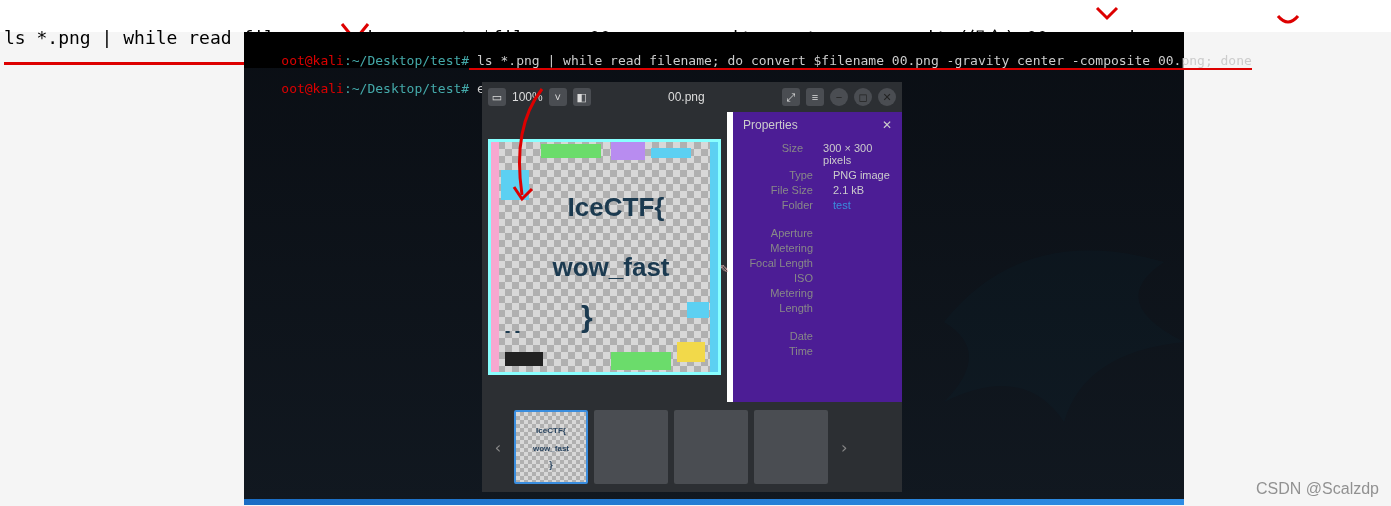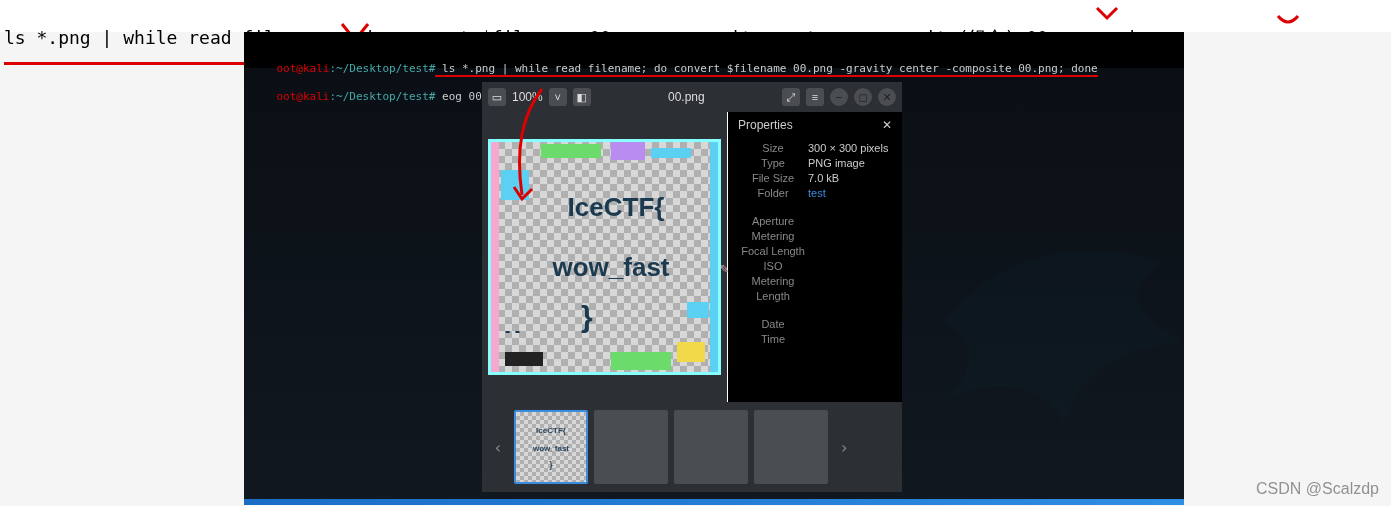--- a/index.html
+++ b/index.html
@@ -2,40 +2,40 @@
 <html><head>
 <meta charset="utf-8">
 <style>
 html,body{margin:0;padding:0;width:1391px;height:506px;background:#f5f5f5;font-family:monospace;overflow:hidden;position:relative}
 .top-cmd{position:absolute;top:0;left:0;width:1391px;height:32px;background:#fff;font-size:18px;line-height:24px;padding:2px 4px;box-sizing:border-box;white-space:pre}
 .top-cmd .seg{display:inline-block;border-bottom:3px solid #d00;padding-bottom:12px}
 .top-cmd .gap{display:inline-block}
 .red-arrow1{position:absolute;top:20px;left:340px;width:30px;height:30px;pointer-events:none}
 .red-arrow1 svg{width:100%;height:100%}
 .desktop{position:absolute;top:32px;left:244px;width:940px;height:473px;background:linear-gradient(180deg,#0a0e14 0%,#111820 100%)}
-.term{position:absolute;top:0;left:0;width:940px;height:36px;background:#000;padding:16px 6px;box-sizing:border-box;font-size:11px;line-height:14px;color:#ccc;white-space:pre}
+.term{position:absolute;top:0;left:0;width:940px;height:36px;background:#000;padding:8px 6px;box-sizing:border-box;font-size:13px;line-height:14px;color:#ccc;white-space:pre}
 .term .u{color:#d00}
 .term .p{color:#4aa}
 .term .underline{border-bottom:2px solid #d00}
 .eog{position:absolute;top:50px;left:238px;width:420px;height:410px}
 .eog-top{height:30px;background:#2c2f33;display:flex;align-items:center;gap:6px;padding:0 6px;color:#ddd;font-family:sans-serif;font-size:12px}
 .sq-btn{width:18px;height:18px;background:#4a4d52;border-radius:3px;display:flex;align-items:center;justify-content:center;cursor:pointer;color:#ddd;font-size:11px}
 .zoom{color:#ddd}
 .eog-title{flex:1;text-align:center}
 .circ-btn{width:18px;height:18px;border-radius:50%;background:#4a4d52;display:flex;align-items:center;justify-content:center;color:#222;font-size:11px;cursor:pointer}
 .eog-body{display:flex;height:290px;background:#2c2f33}
 .canvas-area{width:245px;padding:6px;box-sizing:border-box;display:flex;align-items:center;justify-content:center}
 .canvas{width:230px;height:230px;border:3px solid #8ff;position:relative;background-image:linear-gradient(45deg,#b0b0b0 25%,transparent 25%),linear-gradient(-45deg,#b0b0b0 25%,transparent 25%),linear-gradient(45deg,transparent 75%,#b0b0b0 75%),linear-gradient(-45deg,transparent 75%,#b0b0b0 75%);background-size:14px 14px;background-position:0 0,0 7px,7px -7px,-7px 0;background-color:#d8d8d8}
 .blk{position:absolute}
 .txt{font-family:sans-serif;font-weight:600}
-.props{flex:1;background:#000000;border-left:1px solid #ffffff;padding:6px 10px;font-family:sans-serif;font-size:11px;color:#aaa}
+.props{flex:1;background:#4c1d95;border-left:6px solid #ffffff;padding:6px 10px;font-family:sans-serif;font-size:11px;color:#aaa}
 .props-head{display:flex;justify-content:space-between;align-items:center;color:#ccc;font-size:12px;margin-bottom:10px}
 .props-head .x{cursor:pointer}
 .prop-row{display:flex;margin:3px 0;font-size:11px}
-.prop-row .lbl{width:70px;text-align:center;color:#888;margin-right:0}
+.prop-row .lbl{width:70px;text-align:right;color:#888;margin-right:20px}
 .prop-row .val{color:#ccc}
 .prop-row .link{color:#3a8dde;cursor:pointer}
 .thumbs{height:90px;background:#2c2f33;display:flex;align-items:center;gap:6px;padding:6px;box-sizing:border-box}
 .nav{width:20px;height:60px;display:flex;align-items:center;justify-content:center;color:#888;cursor:pointer;font-size:16px}
 .thumb{width:74px;height:74px;background:#4a4d52;border-radius:2px;cursor:pointer}
 .thumb.active{border:2px solid #3a8dde;box-sizing:border-box}
 .thumb.active .mini{width:100%;height:100%;background-image:linear-gradient(45deg,#b0b0b0 25%,transparent 25%),linear-gradient(-45deg,#b0b0b0 25%,transparent 25%),linear-gradient(45deg,transparent 75%,#b0b0b0 75%),linear-gradient(-45deg,transparent 75%,#b0b0b0 75%);background-size:8px 8px;background-position:0 0,0 4px,4px -4px,-4px 0;background-color:#d8d8d8;position:relative}
 .mini .mtxt{position:absolute;top:14px;width:100%;text-align:center;font-size:8px;color:#2a4560;font-family:sans-serif;font-weight:700}
 .mini .mtxt2{position:absolute;top:32px;width:100%;text-align:center;font-size:8px;color:#2a4560;font-family:sans-serif;font-weight:700}
 .mini .mtxt3{position:absolute;top:48px;width:100%;text-align:center;font-size:9px;color:#2a4560;font-family:sans-serif;font-weight:700}
@@ -120,21 +120,21 @@
         <div class="prop-row">
             <span class="lbl">Size</span>
             <span class="val">300 × 300 pixels</span>
           </div>
         <div class="prop-row">
             <span class="lbl">Type</span>
             <span class="val">PNG image</span>
           </div>
         <div class="prop-row">
             <span class="lbl">File Size</span>
-            <span class="val">7.0 kB</span>
+            <span class="val">2.1 kB</span>
           </div>
         <div class="prop-row">
             <span class="lbl">Folder</span>
             <span class="link">test</span>
           </div>
         <div style="height:10px"></div>
         <div class="prop-row">
             <span class="lbl">Aperture</span>
           </div>
         <div class="prop-row">

